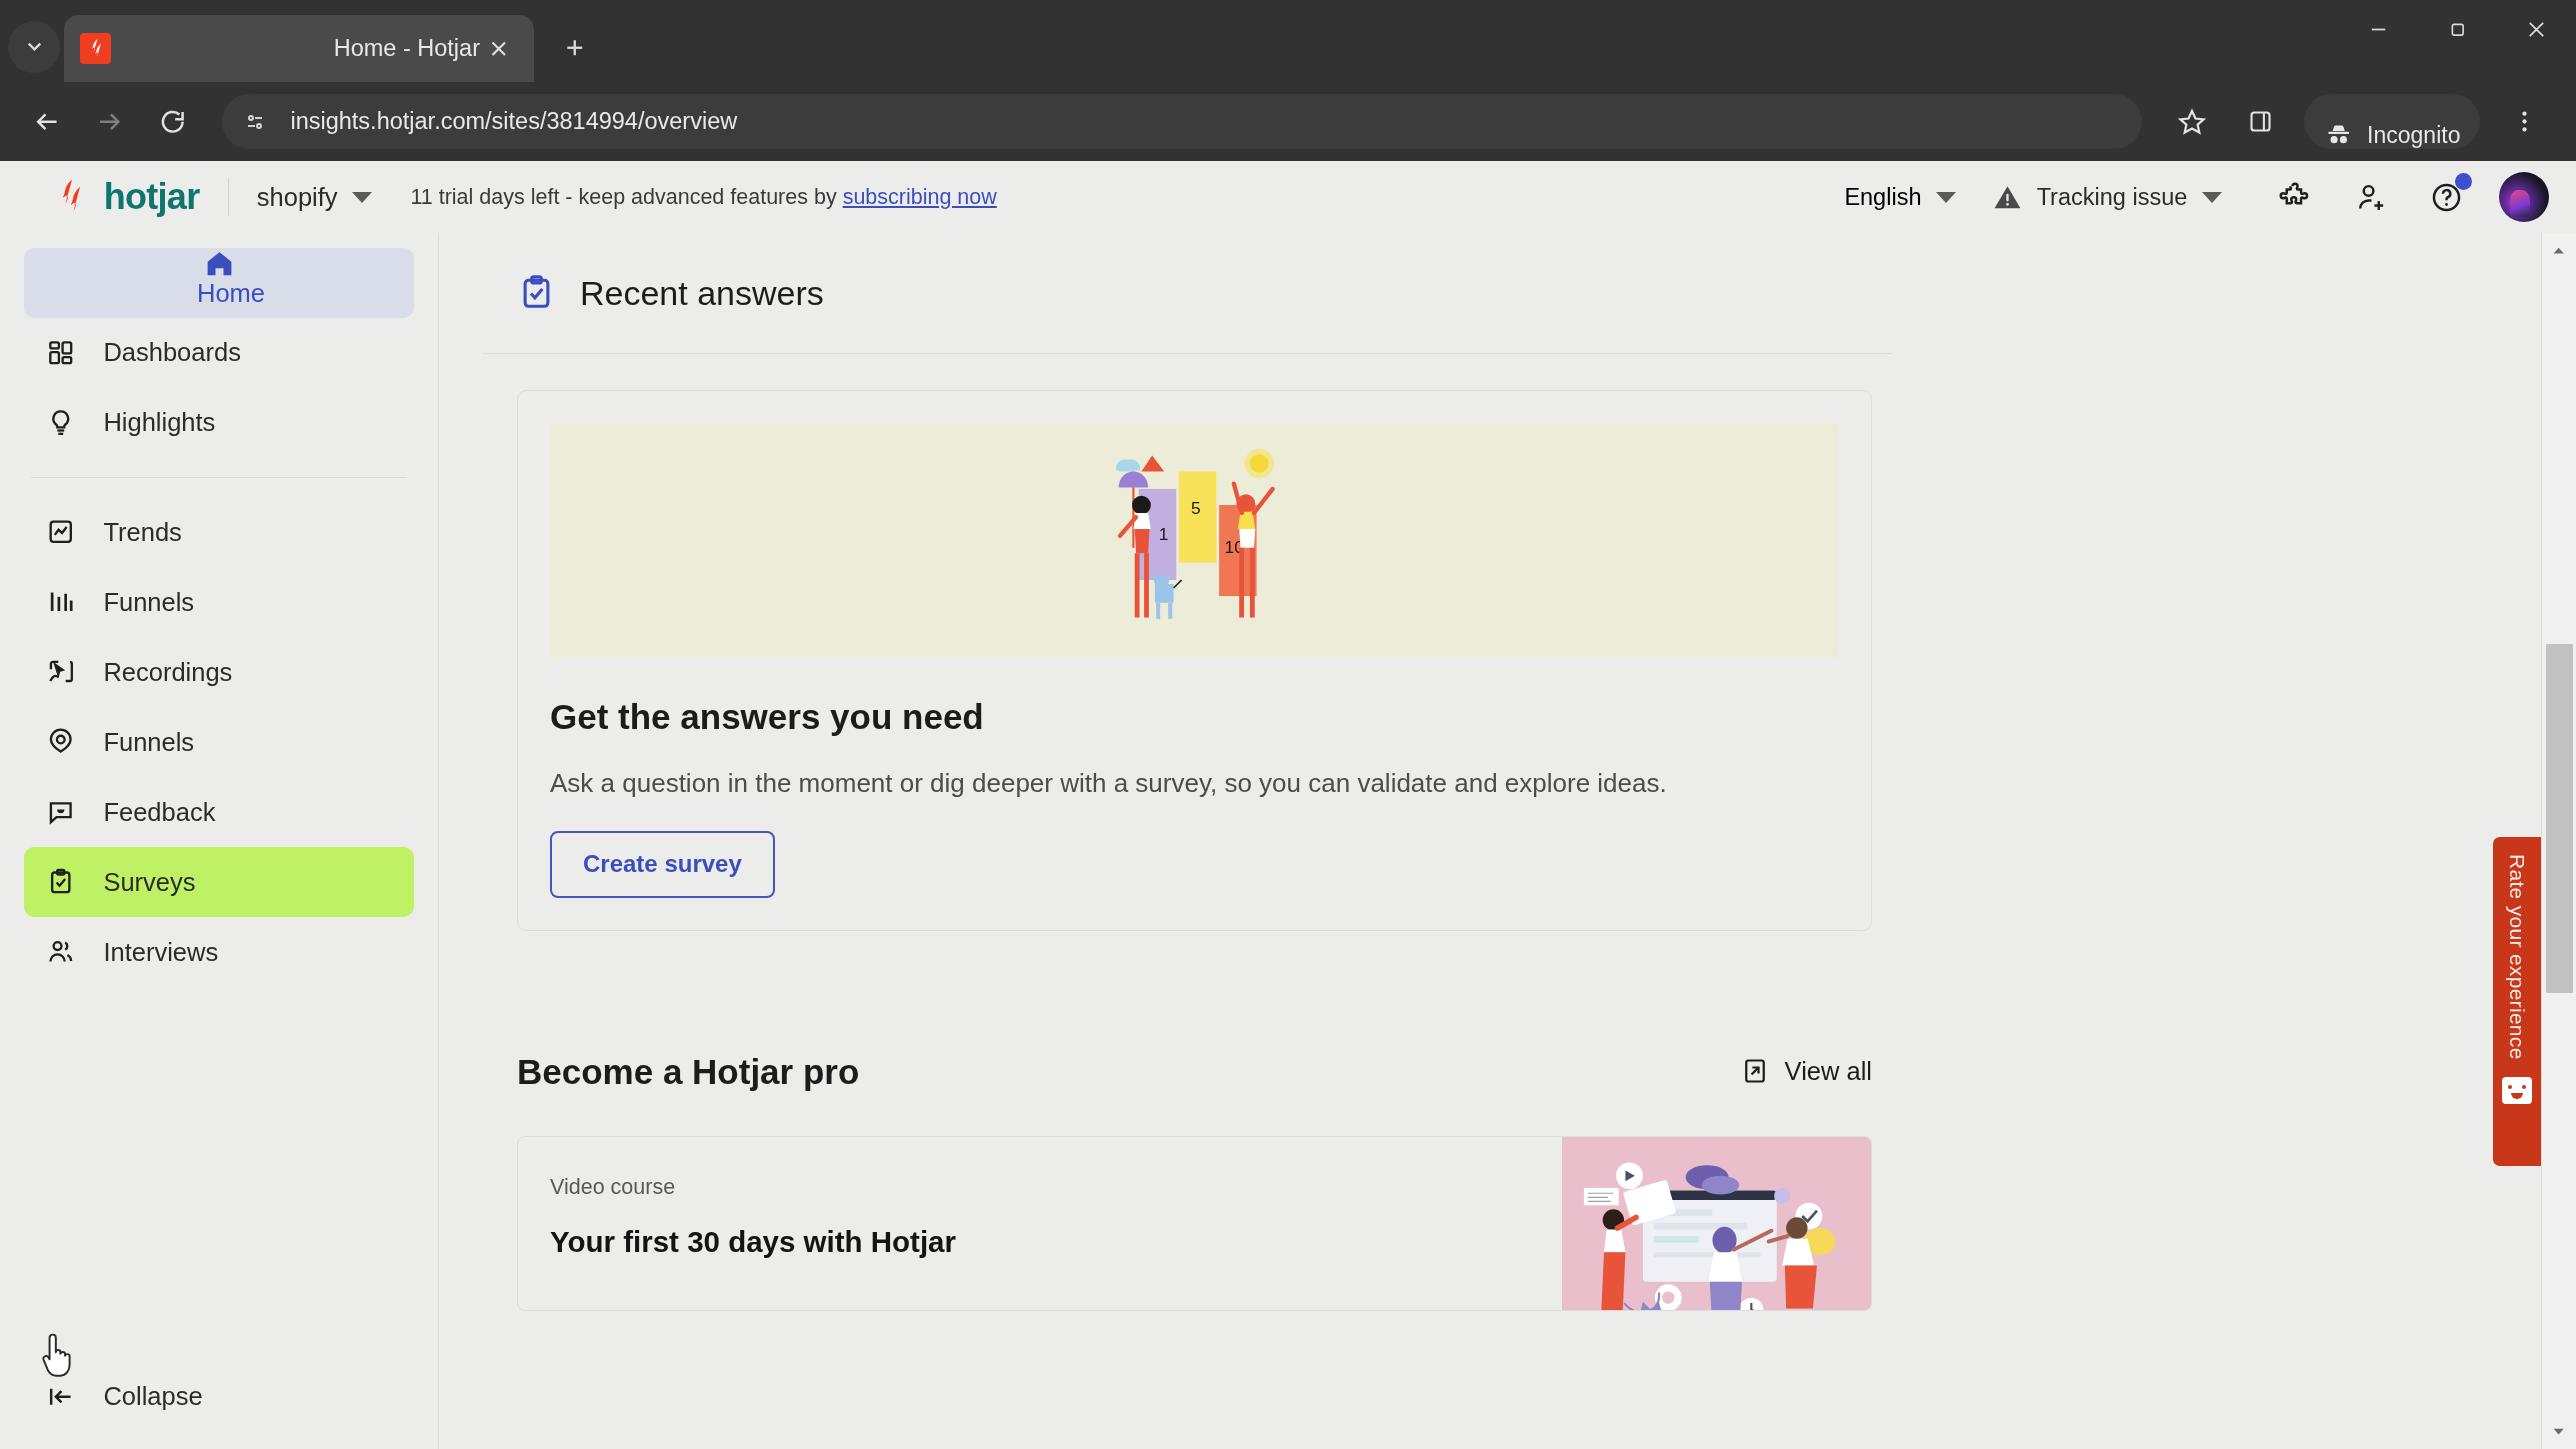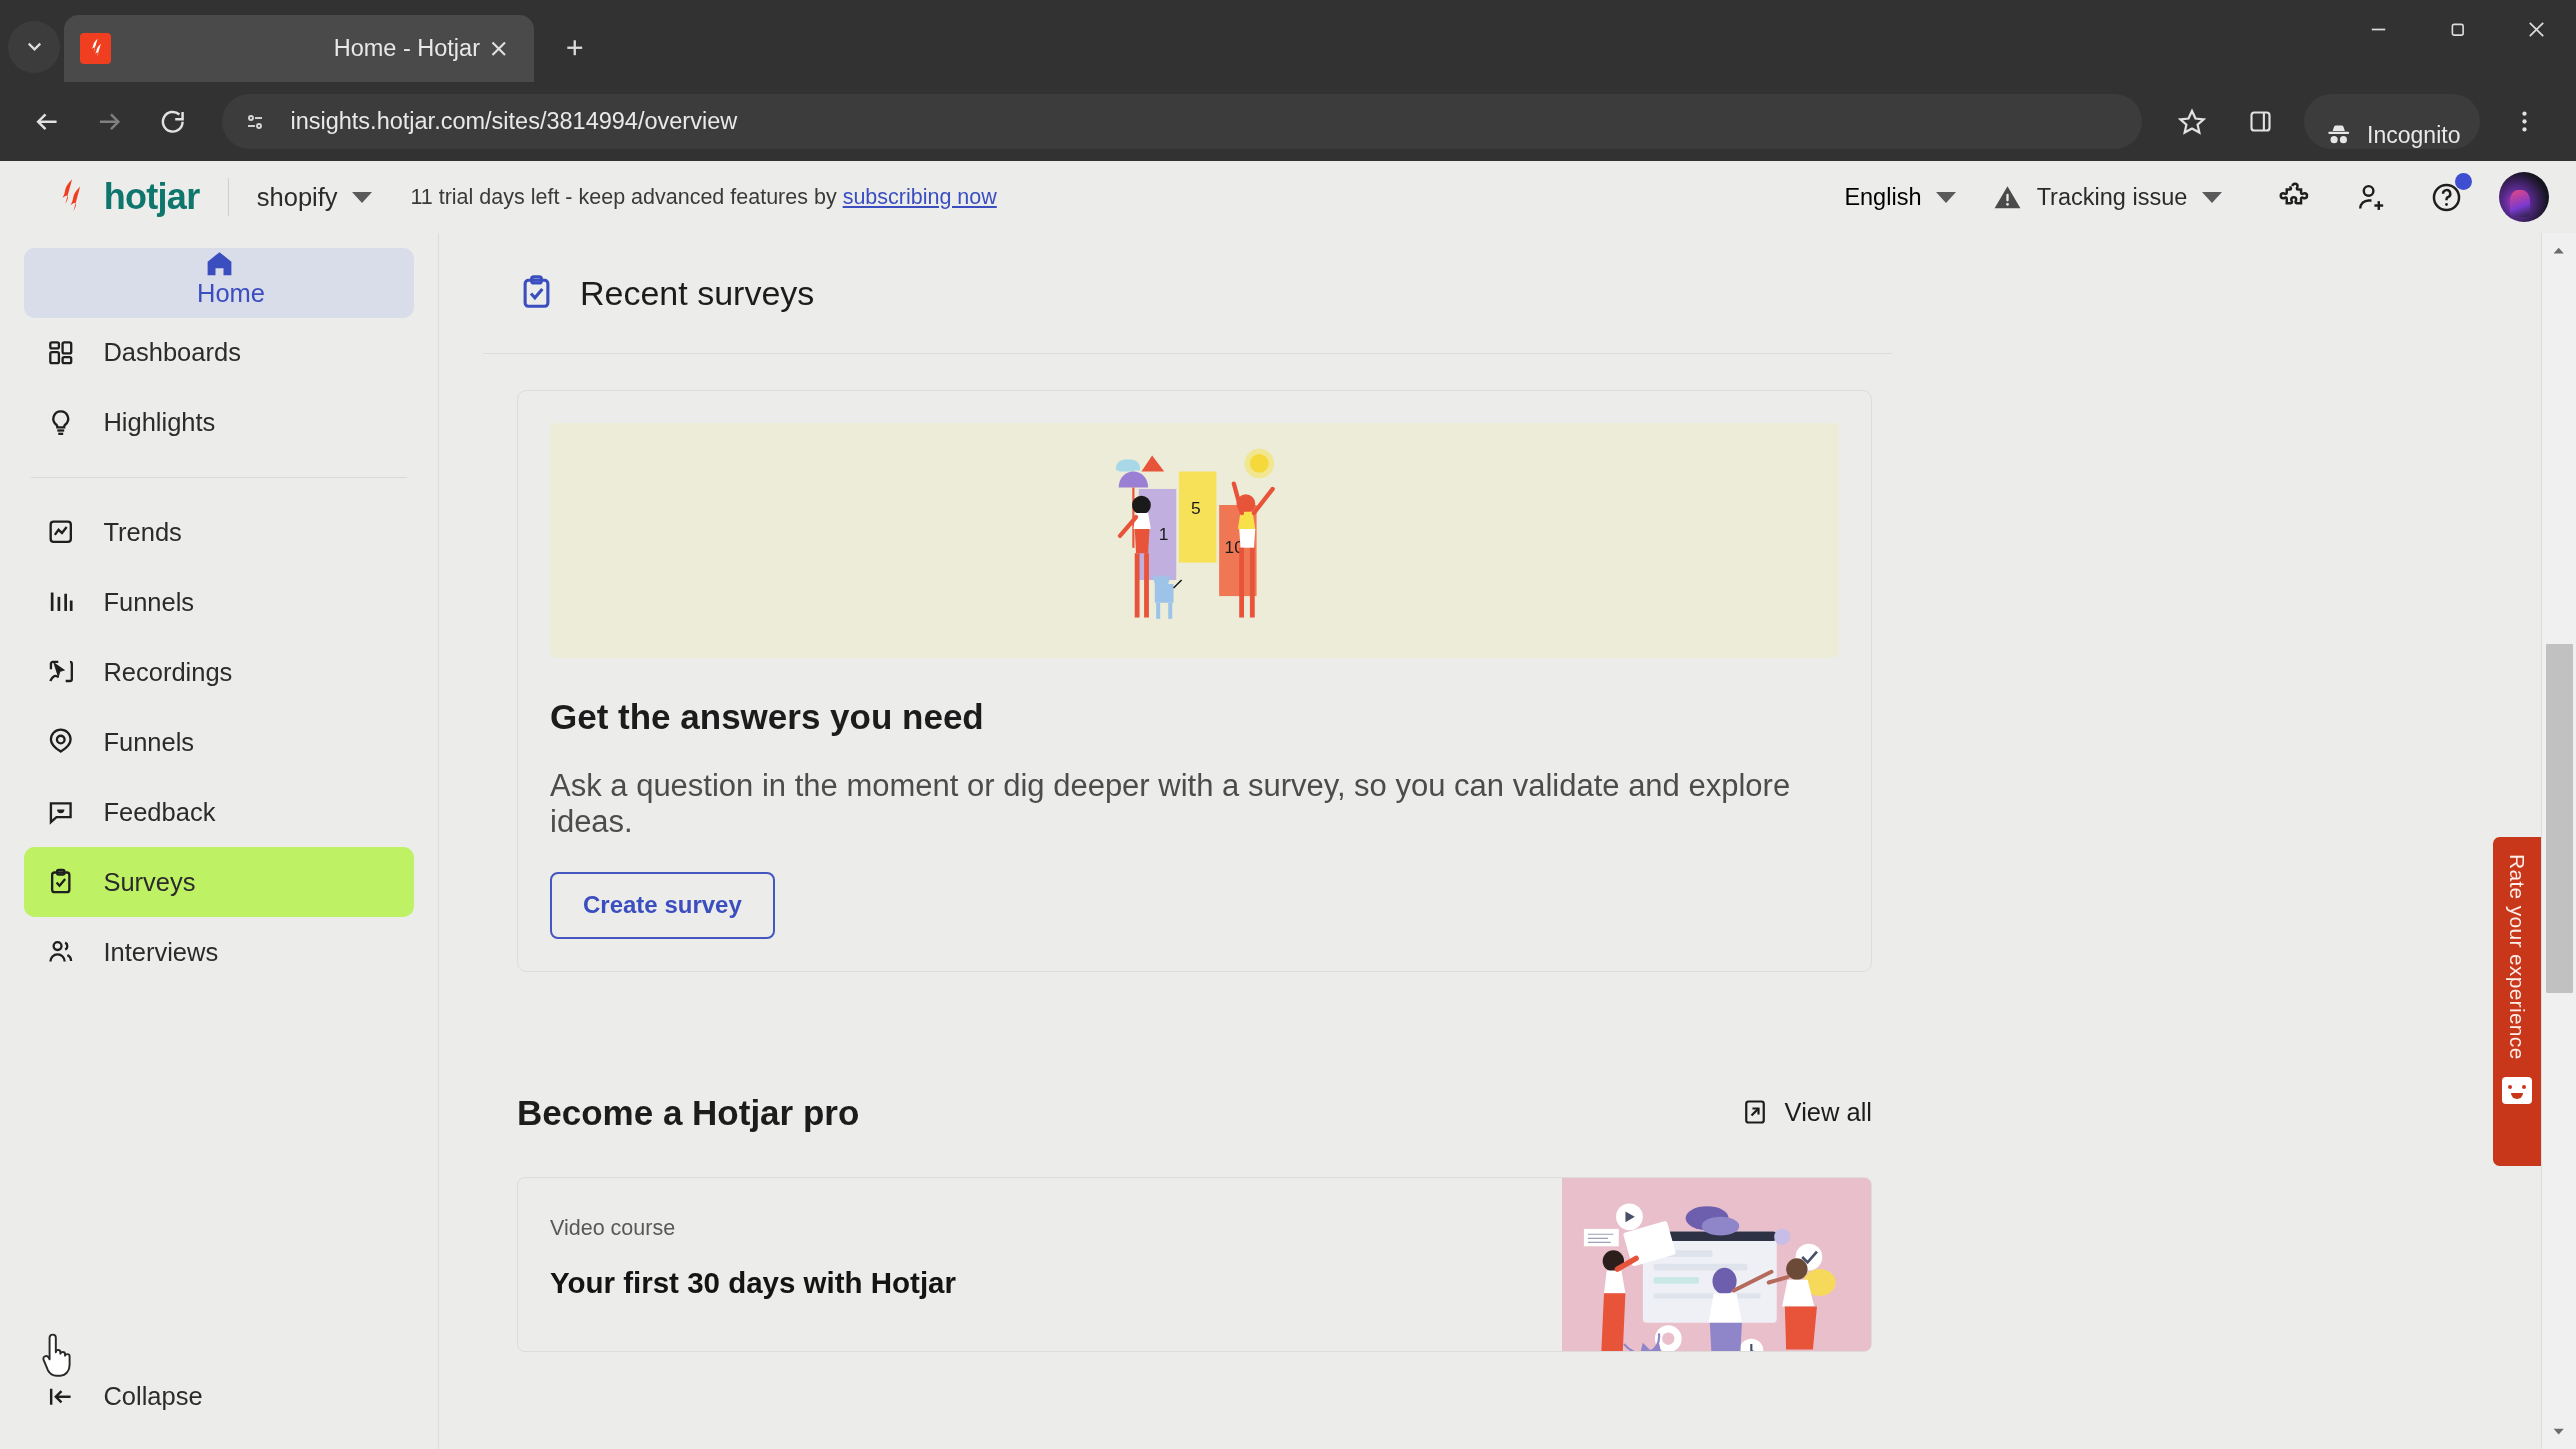--- a/index.html
+++ b/index.html
@@ -149,21 +149,21 @@
   .panel {
     width: 1355px; margin-left: 34px; margin-top: 36px;
     border: 1.3px solid #dcdcda; border-radius: 9.4px; background: #ececea;
     padding: 32px;
   }
   .hero {
     height: 235px; background: #ececd8; border-radius: 5.4px;
     display: flex; align-items: center; justify-content: center; overflow: hidden;
   }
   .panel h2 { font-size: 35px; color: #1c1c1c; font-weight: 700; margin-top: 39px; }
-  .panel p.sub { font-size: 31px; color: #4c4c4c; margin-top: 31px; }
+  .panel p.sub { font-size: 26px; color: #4c4c4c; margin-top: 31px; }
   .btn-outline {
     display: inline-block; margin-top: 32px;
     border: 2px solid #4456bf; border-radius: 8px;
     color: #3b4ec0; font-size: 24px; font-weight: 700;
     padding: 17.4px 31px; cursor: pointer; background: transparent;
   }
 
   .pro-head {
     width: 1355px; margin-left: 34px; margin-top: 121px;
     display: flex; align-items: center;
@@ -524,21 +524,21 @@
         <div class="content-inner">
 
           <div class="section-head">
             <span>
               <svg width="39" height="39" viewBox="0 0 24 24" fill="none" stroke="#3b4ec0" stroke-width="1.9">
                 <rect x="5" y="4.5" width="14" height="16" rx="2"></rect>
                 <rect x="9" y="2.4" width="6" height="3.8" rx="1.3"></rect>
                 <polyline points="8.6 12.6 11 15.3 15.6 9.8"></polyline>
               </svg>
             </span>
-            <span class="title">Recent surveys</span>
+            <span class="title">Recent answers</span>
           </div>
 
           <div class="panel">
             <div class="hero">
               <svg width="510" height="221" viewBox="0 0 380 165">
 
                 <path d="M138 22c-4 0-7 3-7 6.5 0 .6.1 1.2.3 1.7h17.4c.2-.5.3-1.1.3-1.7 0-3.5-3-6.5-7-6.5z" fill="#a8d8e8"></path>
                 <path d="M150 31l8-12 9 12z" fill="#e8543a"></path>
                 <path d="M133 31l6-9 6 9z" fill="#a8d8e8"></path>
 

